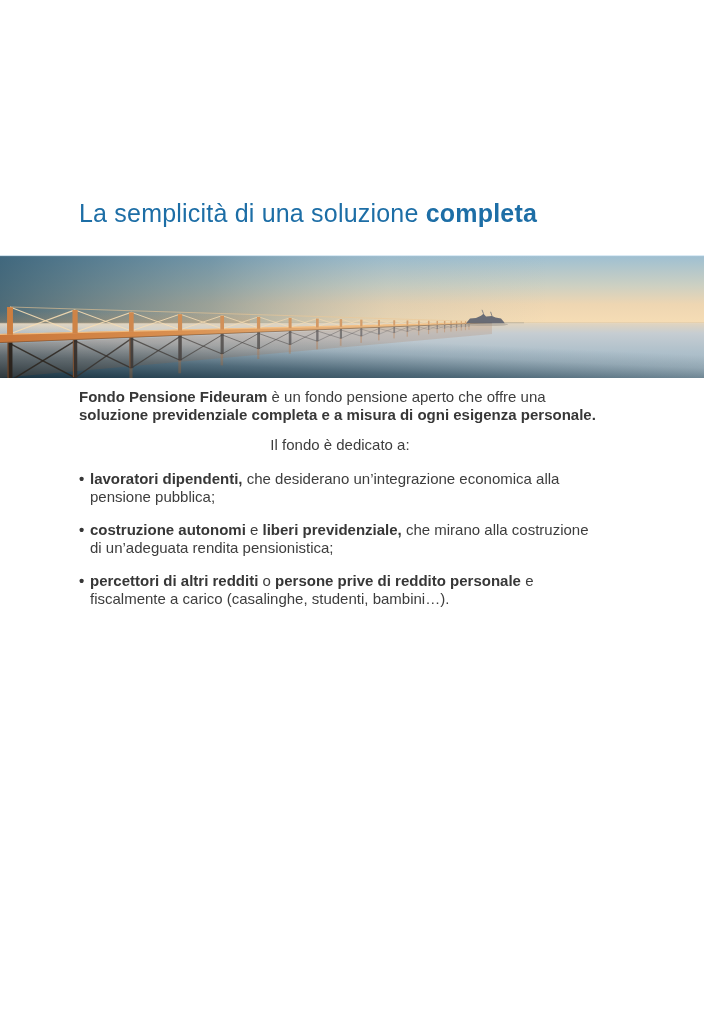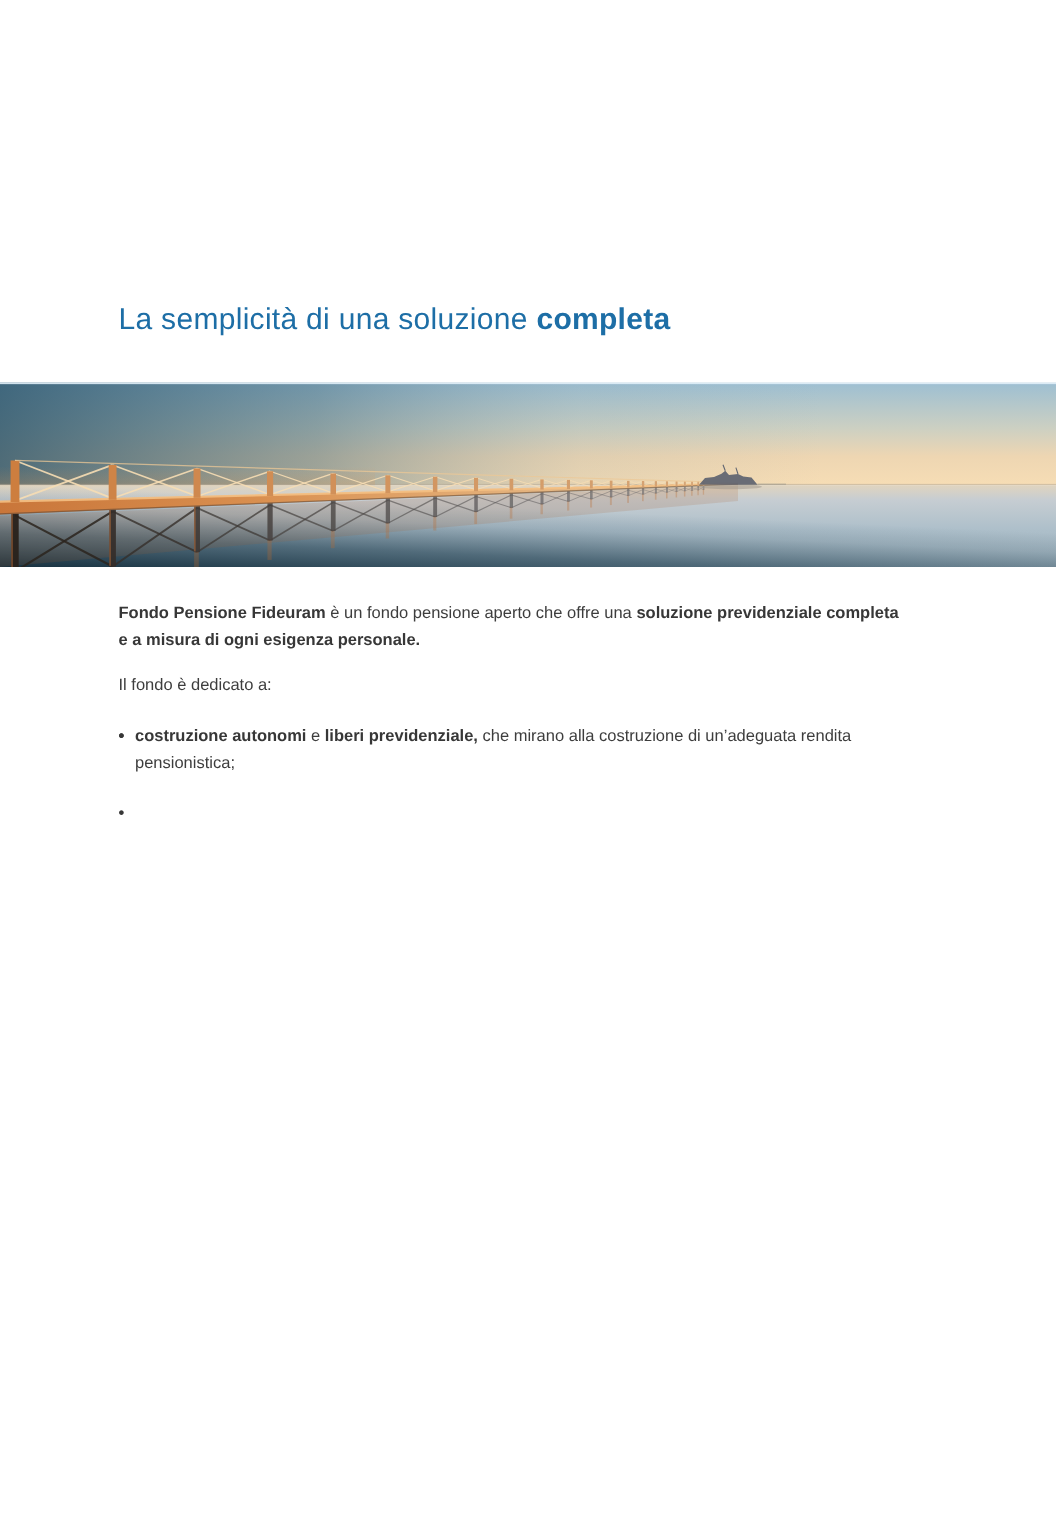--- a/index.html
+++ b/index.html
@@ -2,32 +2,32 @@
 <html lang="it"><head>
 <meta charset="utf-8">
 <style>
   html,body{margin:0;padding:0;background:#ffffff;}
   .page{
     position:relative;width:704px;height:1024px;background:#ffffff;overflow:hidden;
     font-family:"Liberation Sans","DejaVu Sans",sans-serif;
   }
   .title{
     position:absolute;left:79px;top:201px;margin:0;
-    font-size:20px;font-weight:400;color:#1d6ea6;letter-spacing:.2px;line-height:24px;
+    font-size:25px;font-weight:400;color:#1d6ea6;letter-spacing:.2px;line-height:24px;
   }
   .title b{font-weight:700;}
   .hero{position:absolute;left:0;top:255px;width:704px;height:123px;margin:0;}
   .hero svg{display:block;width:704px;height:123px;}
   .textblock{
-    position:absolute;left:79px;top:400px;width:522px;
-    font-size:11px;line-height:18px;color:#3d3d3d;
+    position:absolute;left:79px;top:388px;width:522px;
+    font-size:15px;line-height:18px;color:#3d3d3d;
   }
   .textblock b{font-weight:700;color:#373737;}
   p.intro{margin:0 0 12px 0;}
-  p.lead{margin:0 0 16px 0;}
+  p.lead{margin:0 0 16px 0;text-align:center;}
   ul.bullets{margin:0;padding:0;list-style:none;}
   ul.bullets li{position:relative;padding-left:11px;margin-bottom:15px;}
   ul.bullets li .marker{position:absolute;left:0;top:0;color:#373737;font-weight:700;}
 </style>
 </head>
 <body>
 
 <div class="page">
 
   <h1 class="title"><span>La semplicità di una soluzione </span><b>completa</b></h1>
@@ -256,19 +256,19 @@
       </g>
 
       <rect x="0" y="0" width="704" height="1.1" fill="rgba(225,240,248,0.9)"></rect>
     </svg>
   </figure>
 
   <section class="textblock">
     <p class="intro"><b>Fondo Pensione Fideuram</b><span> è un fondo pensione aperto che offre una </span><b>soluzione previdenziale completa e a misura di ogni esigenza personale.</b></p>
     <p class="lead">Il fondo è dedicato a:</p>
     <ul class="bullets">
-      <li><span class="marker">•</span></li>
+      <li><span class="marker">•</span><span class="li-text"><b>lavoratori dipendenti,</b><span> che desiderano un’integrazione economica alla pensione pubblica;</span></span></li>
       <li><span class="marker">•</span><span class="li-text"><b>costruzione autonomi</b><span> e </span><b>liberi previdenziale,</b><span> che mirano alla costruzione di un’adeguata rendita pensionistica;</span></span></li>
-      <li><span class="marker">•</span></li>
+      <li><span class="marker">•</span><span class="li-text"><b>percettori di altri redditi</b><span> o </span><b>persone prive di reddito personale</b><span> e fiscalmente a carico (casalinghe, studenti, bambini…).</span></span></li>
     </ul>
   </section>
 
 </div>
 
 </body></html>

